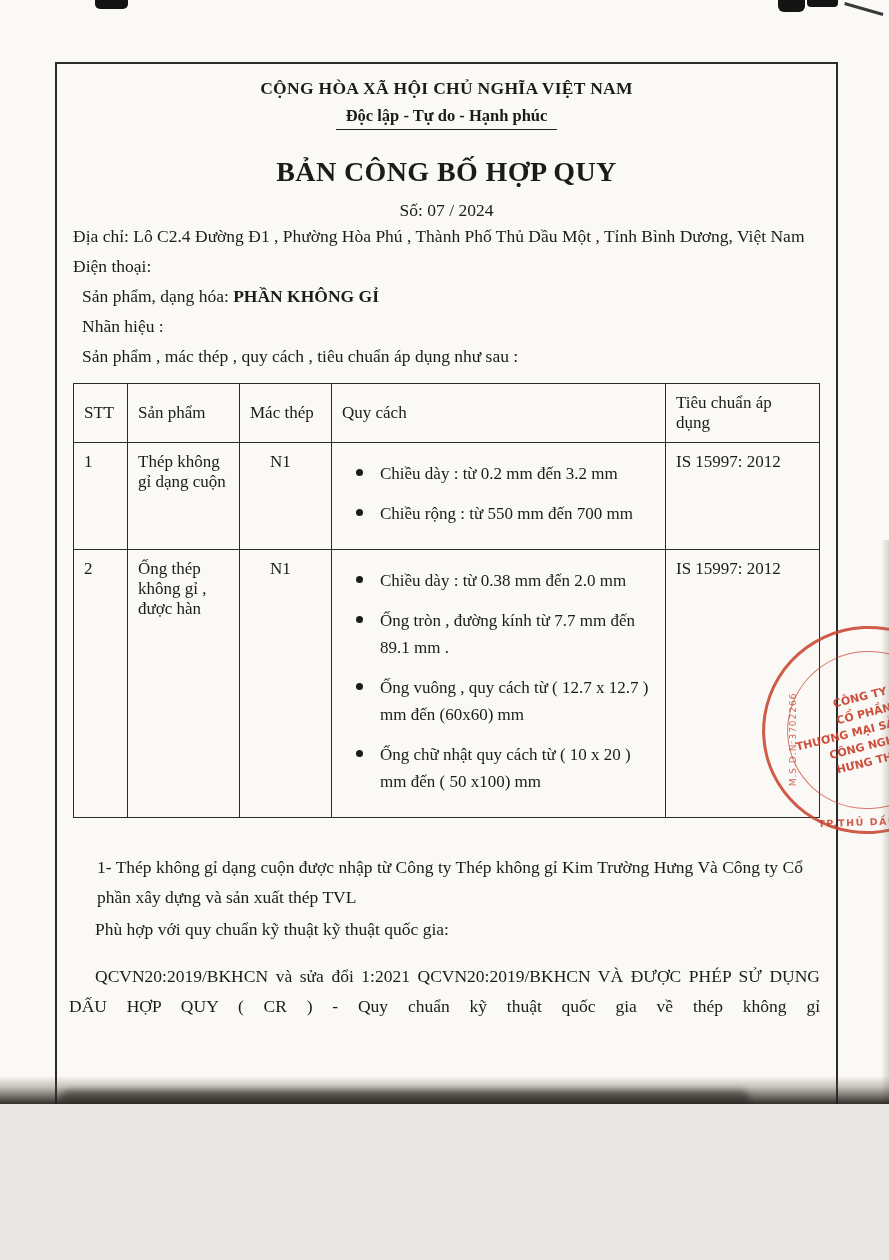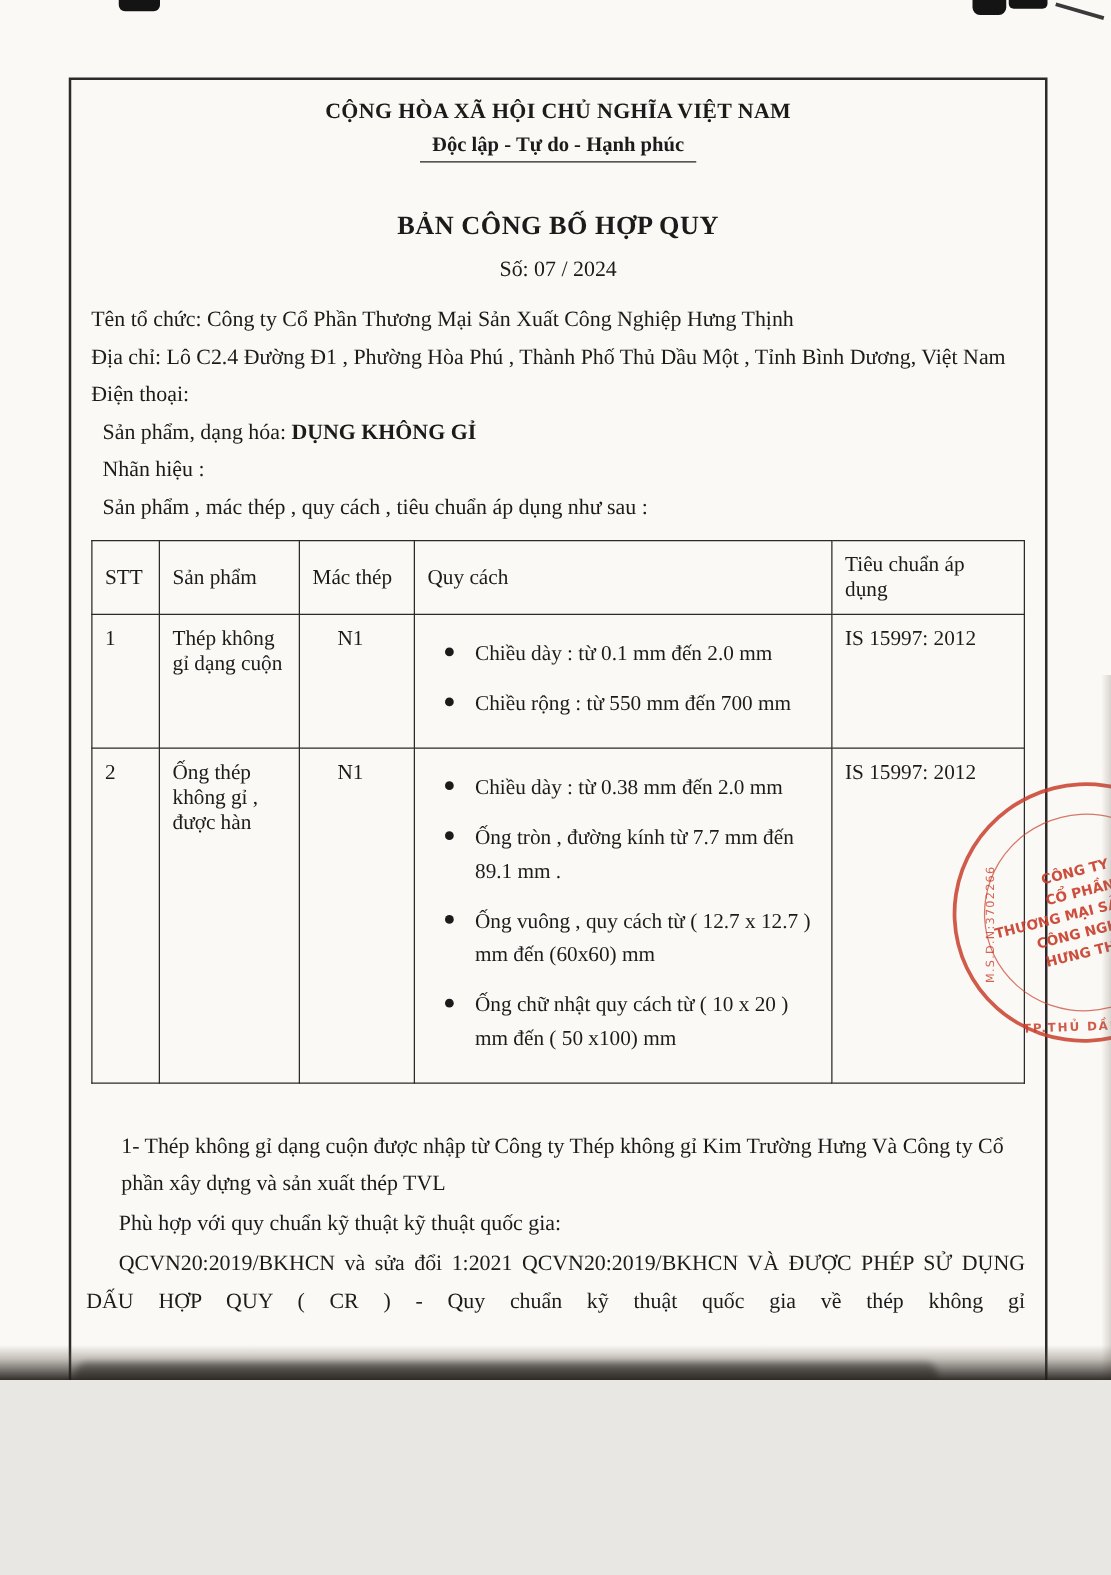--- a/index.html
+++ b/index.html
@@ -21,21 +21,21 @@
   .right-shade{position:absolute;right:0;top:540px;width:8px;height:680px;
     background:linear-gradient(to left, rgba(120,110,100,0.28), rgba(120,110,100,0));}
 
   
   .frame{position:absolute;left:55px;top:62px;width:783px;height:1128px;
          border:2px solid #2b2b2b;padding:12px 16px;box-sizing:border-box;}
 
   .nat-title{text-align:center;font-weight:bold;font-size:17.5px;margin-top:2px;letter-spacing:0.3px;}
   .motto{text-align:center;font-weight:bold;font-size:16.5px;margin-top:7px;}
   .motto .underlined{display:inline-block;border-bottom:1.8px solid #222;padding:0 10px 3px;}
-  .doc-title{text-align:center;font-weight:bold;font-size:21px;margin-top:38px;letter-spacing:0.4px;}
+  .doc-title{text-align:center;font-weight:bold;font-size:28px;margin-top:26px;letter-spacing:0.4px;}
   .doc-no{text-align:center;font-size:17.5px;margin-top:12px;}
 
   .para{font-size:17.5px;line-height:30px;margin:0;}
   .para.first{margin-top:14px;}
   .para.indented{padding-left:9px;}
   .bold{font-weight:bold;}
 
   table.spec-table{width:100%;border-collapse:collapse;margin-top:12px;font-size:17px;}
   .spec-table th,.spec-table td{border:1.6px solid #2b2b2b;padding:9px 10px;vertical-align:top;
         text-align:left;font-weight:normal;font-size:17px;}
@@ -46,21 +46,21 @@
   td.grade{padding-left:30px;}
   ul.specs{list-style:none;margin:0;padding:0 0 0 12px;}
   ul.specs li{position:relative;padding-left:26px;margin:8px 0 13px;line-height:27px;}
   ul.specs li::before{content:"";position:absolute;left:2px;top:9px;width:7px;height:7px;border-radius:50%;background:#1b1b1b;}
 
   .notes{margin-top:34px;font-size:17.5px;line-height:30px;}
   .note1{padding-left:24px;}
   .note2{padding-left:52px;text-indent:-28px;margin-top:2px;}
   .province{padding-left:12px;margin-top:2px;}
   .conformity{padding-left:22px;margin-top:2px;}
-  .regulation{margin:2px 0 0 -4px;text-align:justify;text-align-last:justify;text-indent:26px;}
+  .regulation{margin:17px 0 0 -4px;text-align:justify;text-align-last:justify;text-indent:26px;}
 
   
   .stamp{position:absolute;left:762px;top:626px;width:212px;height:208px;color:#c93f2d;}
   .seal-rot{position:absolute;left:0;top:0;right:0;bottom:0;transform:rotate(-14deg);}
   .ring-outer{position:absolute;left:0;top:0;right:0;bottom:0;border:3px solid rgba(201,63,45,0.85);border-radius:50%;}
   .ring-inner{position:absolute;left:25px;top:25px;right:25px;bottom:25px;border:1.6px solid rgba(201,63,45,0.7);border-radius:50%;}
   .seal-center{position:absolute;left:30px;right:30px;top:40px;bottom:40px;display:flex;flex-direction:column;
     justify-content:center;gap:2px;text-align:center;font-family:"DejaVu Sans",sans-serif;font-weight:bold;
     font-size:11px;line-height:1.3;color:rgba(201,63,45,0.92);}
   .seal-msdn{position:absolute;left:-16px;top:90px;transform:rotate(-76deg);font-family:"DejaVu Sans",sans-serif;
@@ -81,24 +81,23 @@
   <div class="frame">
 
     <div class="nat-title">CỘNG HÒA XÃ HỘI CHỦ NGHĨA VIỆT NAM</div>
     <div class="motto">
       <span class="underlined">Độc lập - Tự do - Hạnh phúc</span>
     </div>
 
     <div class="doc-title">BẢN CÔNG BỐ HỢP QUY</div>
     <div class="doc-no">Số: 07 / 2024</div>
 
-    <p class="para first">Tên tổ chức: Công ty Cổ Phần Thương Mại Sản Xuất Công Nghiệp Hưng Thịnh</p>
     <p class="para">Địa chỉ: Lô C2.4 Đường Đ1 , Phường Hòa Phú , Thành Phố Thủ Dầu Một , Tỉnh Bình Dương, Việt Nam</p>
     <p class="para">Điện thoại:</p>
-    <p class="para indented"><span>Sản phẩm, dạng hóa: </span><span class="bold">DỤNG KHÔNG GỈ</span></p>
+    <p class="para indented"><span>Sản phẩm, dạng hóa: </span><span class="bold">PHẦN KHÔNG GỈ</span></p>
     <p class="para indented">Nhãn hiệu :</p>
     <p class="para indented">Sản phẩm , mác thép , quy cách , tiêu chuẩn áp dụng như sau :</p>
 
     <table class="spec-table">
       <colgroup>
         <col class="c-stt">
           <col class="c-sp">
           <col class="c-mt">
           <col class="c-qc">
           <col class="c-tc">
@@ -112,21 +111,21 @@
           <th>Tiêu chuẩn áp dụng</th>
         </tr>
       </thead>
       <tbody>
         <tr>
           <td class="cell-center">1</td>
           <td class="cell-justify">Thép không gỉ dạng cuộn</td>
           <td class="grade">N1</td>
           <td>
             <ul class="specs">
-              <li>Chiều dày : từ 0.1 mm đến 2.0 mm</li>
+              <li>Chiều dày : từ 0.2 mm đến 3.2 mm</li>
               <li>Chiều rộng : từ 550 mm đến 700 mm</li>
             </ul>
           </td>
           <td>IS 15997: 2012</td>
         </tr>
         <tr>
           <td class="cell-center">2</td>
           <td class="cell-justify">Ống thép không gỉ , được hàn</td>
           <td class="grade">N1</td>
           <td>

